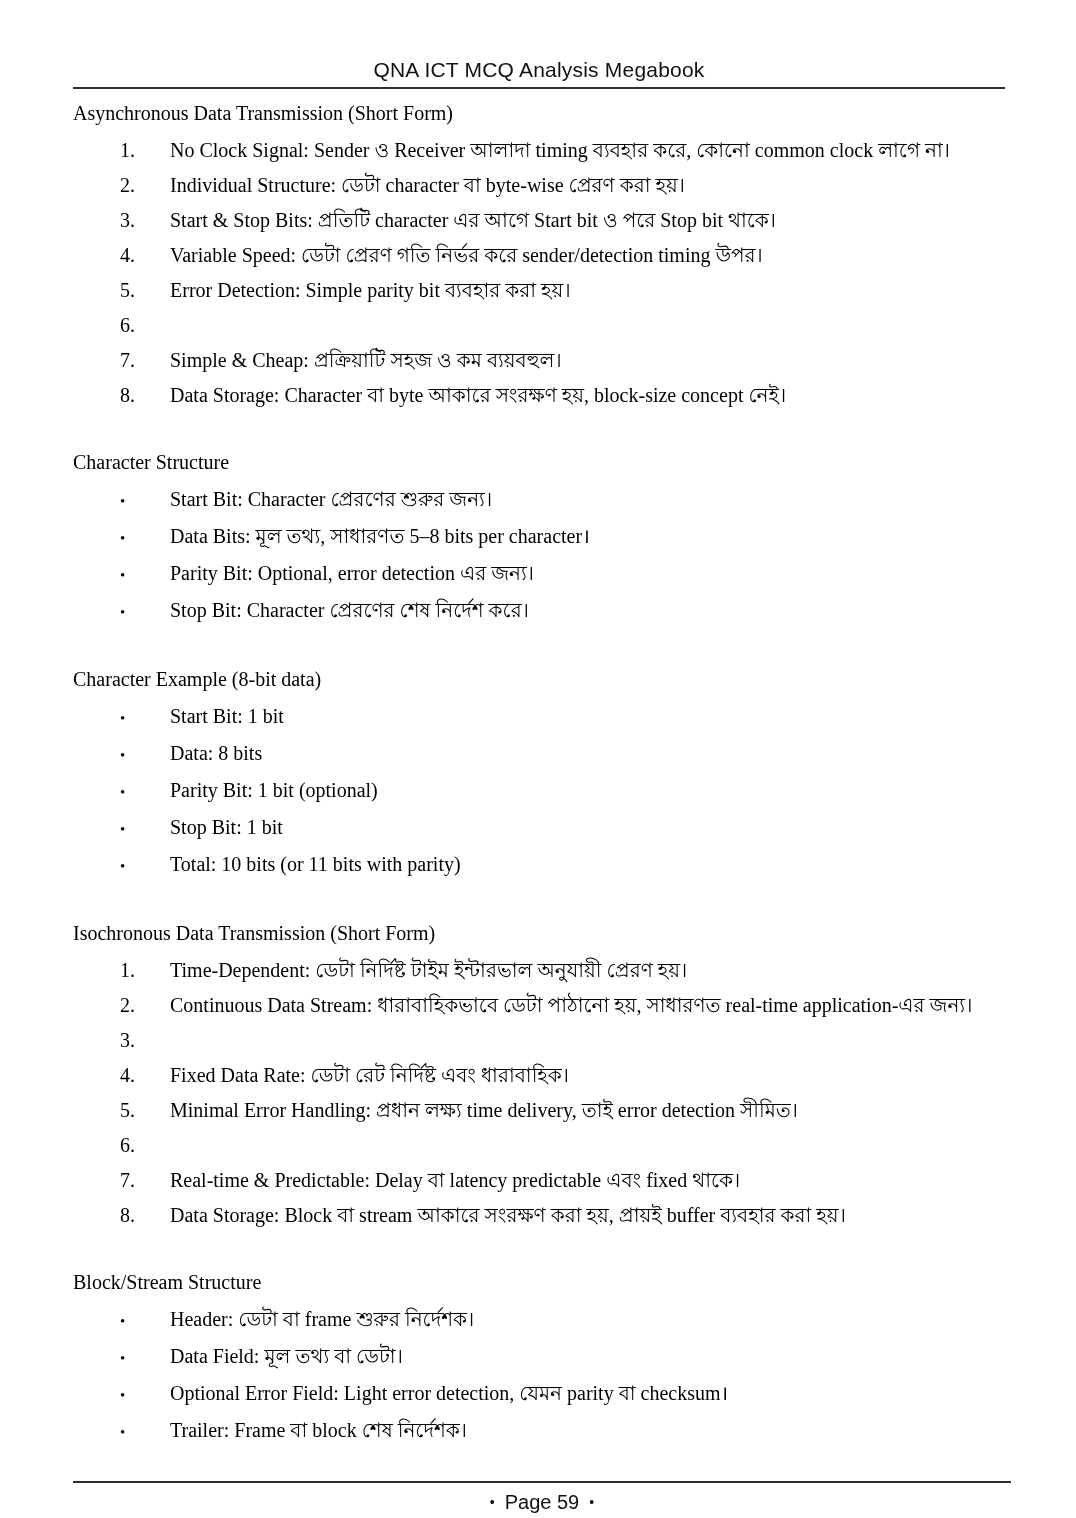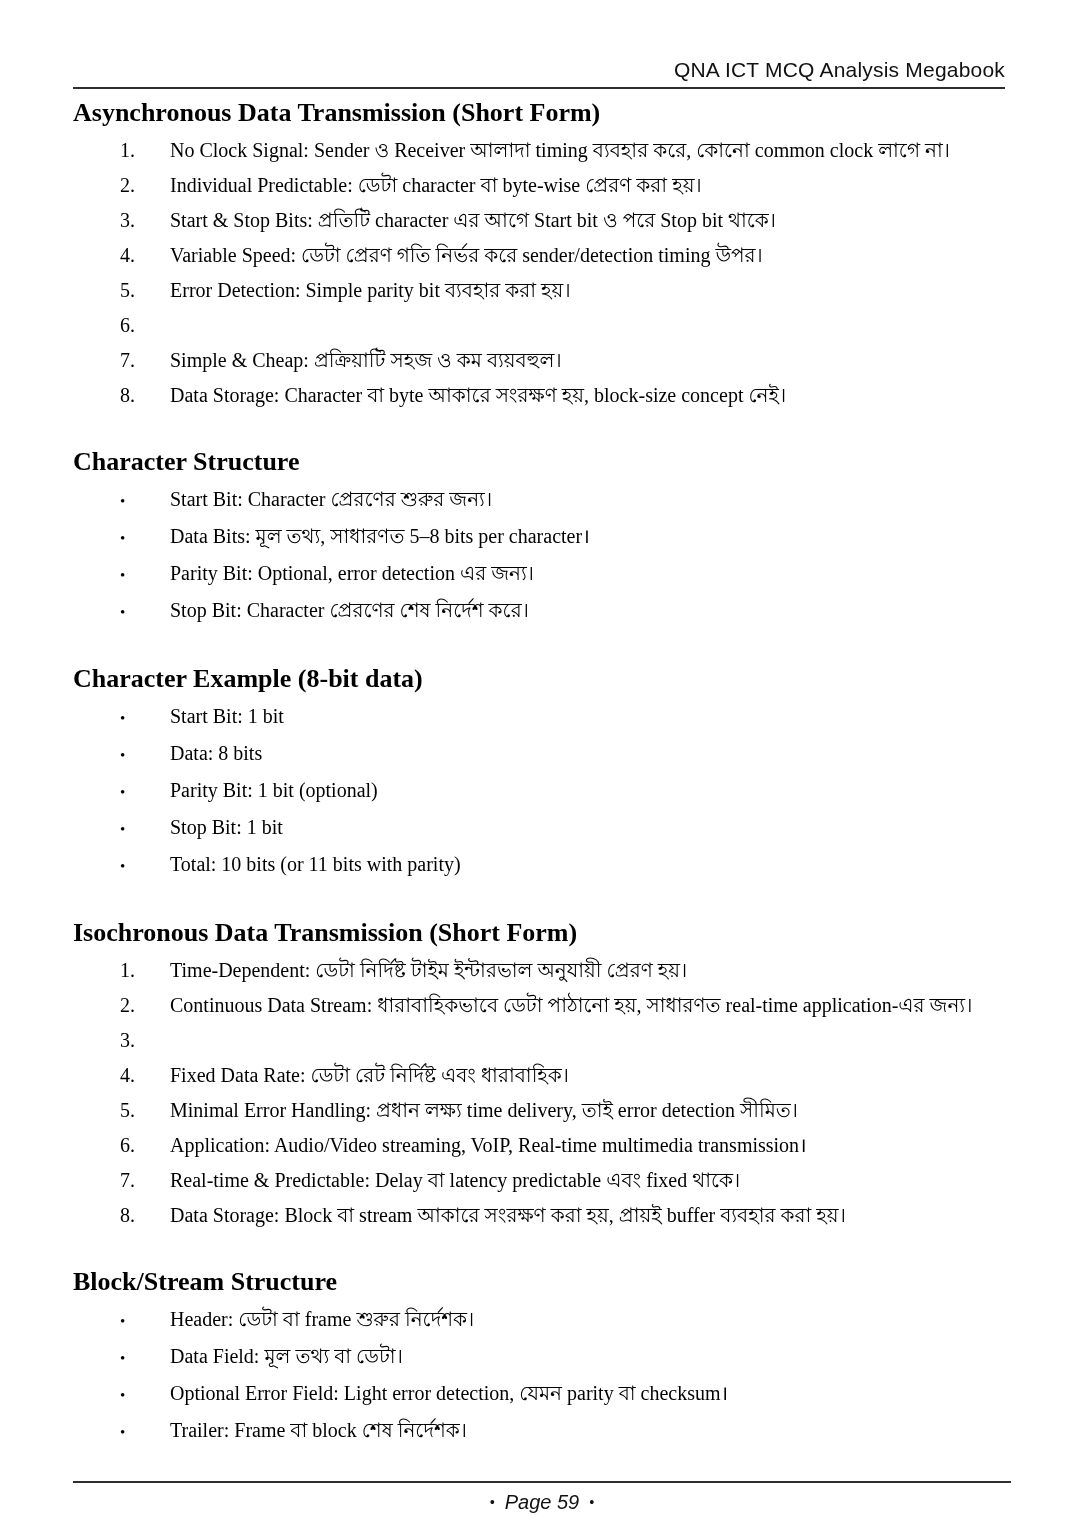--- a/index.html
+++ b/index.html
@@ -15,40 +15,40 @@
     font-family: "Liberation Serif", serif;
     color: #000000;
   }
   .page {
     box-sizing: border-box;
     width: 1076px;
     height: 1518px;
     padding: 0 71px 0 73px;
     position: relative;
   }
-  .page-header { text-align: right; }
+  .page-header { text-align: center; }
   .header-title {
     margin-top: 57px;
     font-family: "Liberation Sans", sans-serif;
     font-size: 21px;
     line-height: 25px;
     color: #111111;
     letter-spacing: 0.2px;
   }
   .header-rule {
     border: 0;
     border-top: 2px solid #2e2e2e;
     margin: 5px 0 0 0;
   }
   .content { margin-top: 10px; }
   .section { margin-top: 0; }
   .section + .section { margin-top: 35px; }
   .section-heading {
-    font-size: 26px;
-    font-weight: bold;
+    font-size: 20px;
+    font-weight: normal;
     line-height: 28px;
     margin: 0 0 6px 0;
   }
   .section-list { margin-top: 2px; }
   .list-item {
     display: flex;
     align-items: baseline;
     font-size: 20px;
     line-height: 35px;
   }
@@ -60,21 +60,20 @@
     font-size: 15px;
   }
   .list-item .item-text {
     flex: 1 1 auto;
   }
   .page-footer {
     position: absolute;
     left: 73px;
     right: 65px;
     top: 1424px;
-    font-style: italic;
   }
   .footer-rule {
     border: 0;
     border-top: 2px solid #2e2e2e;
     margin: 0;
   }
   .footer-line {
     margin-top: 7px;
     text-align: center;
     font-family: "Liberation Sans", sans-serif;
@@ -101,21 +100,21 @@
   <div class="content" id="content">
       <div class="section">
         <div class="section-heading">Asynchronous Data Transmission (Short Form)</div>
         <div class="section-list">
           <div class="list-item">
             <span class="marker">1.</span>
             <span class="item-text">No Clock Signal: Sender ও Receiver আলাদা timing ব্যবহার করে, কোনো common clock লাগে না।</span>
           </div>
           <div class="list-item">
             <span class="marker">2.</span>
-            <span class="item-text">Individual Predictable: ডেটা character বা byte-wise প্রেরণ করা হয়।</span>
+            <span class="item-text">Individual Structure: ডেটা character বা byte-wise প্রেরণ করা হয়।</span>
           </div>
           <div class="list-item">
             <span class="marker">3.</span>
             <span class="item-text">Start &amp; Stop Bits: প্রতিটি character এর আগে Start bit ও পরে Stop bit থাকে।</span>
           </div>
           <div class="list-item">
             <span class="marker">4.</span>
             <span class="item-text">Variable Speed: ডেটা প্রেরণ গতি নির্ভর করে sender/detection timing উপর।</span>
           </div>
           <div class="list-item">
@@ -198,21 +197,20 @@
           <div class="list-item">
             <span class="marker">4.</span>
             <span class="item-text">Fixed Data Rate: ডেটা রেট নির্দিষ্ট এবং ধারাবাহিক।</span>
           </div>
           <div class="list-item">
             <span class="marker">5.</span>
             <span class="item-text">Minimal Error Handling: প্রধান লক্ষ্য time delivery, তাই error detection সীমিত।</span>
           </div>
           <div class="list-item">
             <span class="marker">6.</span>
-            <span class="item-text">Application: Audio/Video streaming, VoIP, Real-time multimedia transmission।</span>
           </div>
           <div class="list-item">
             <span class="marker">7.</span>
             <span class="item-text">Real-time &amp; Predictable: Delay বা latency predictable এবং fixed থাকে।</span>
           </div>
           <div class="list-item">
             <span class="marker">8.</span>
             <span class="item-text">Data Storage: Block বা stream আকারে সংরক্ষণ করা হয়, প্রায়ই buffer ব্যবহার করা হয়।</span>
           </div>
         </div>

